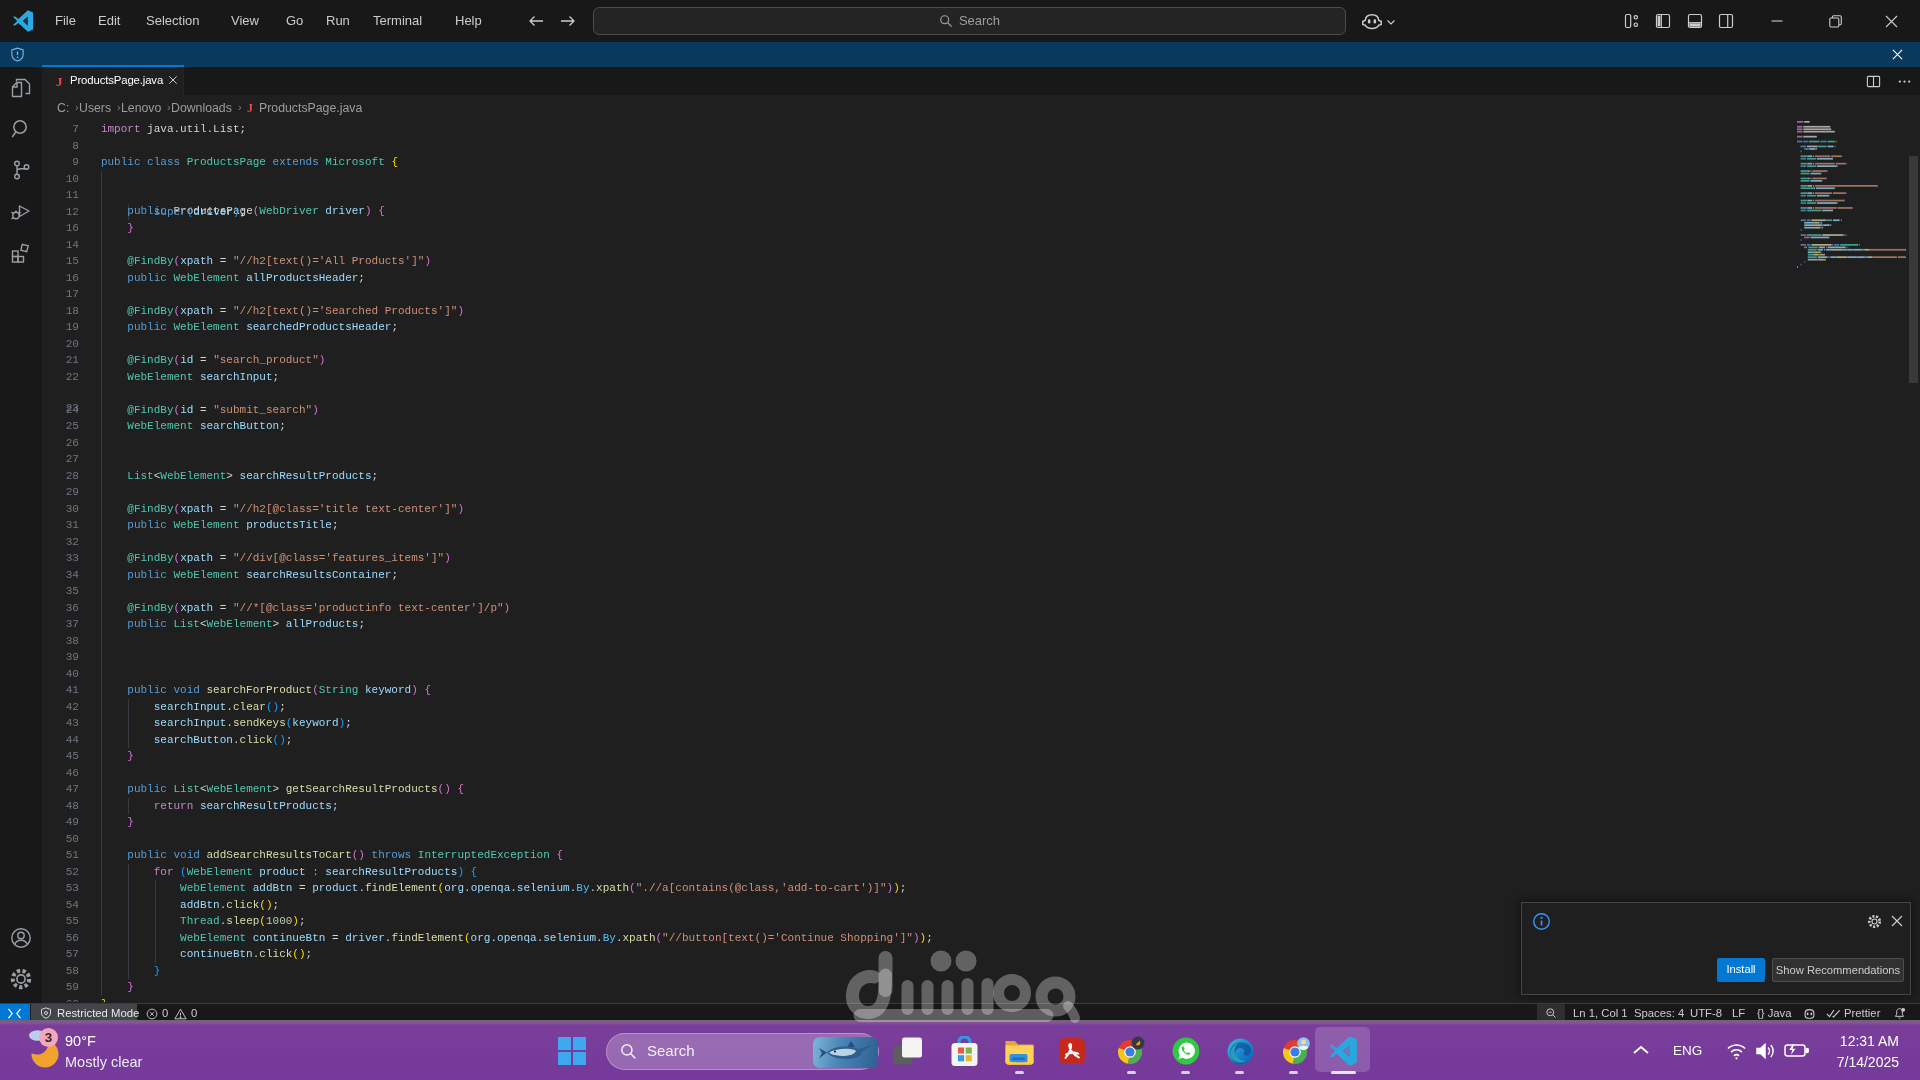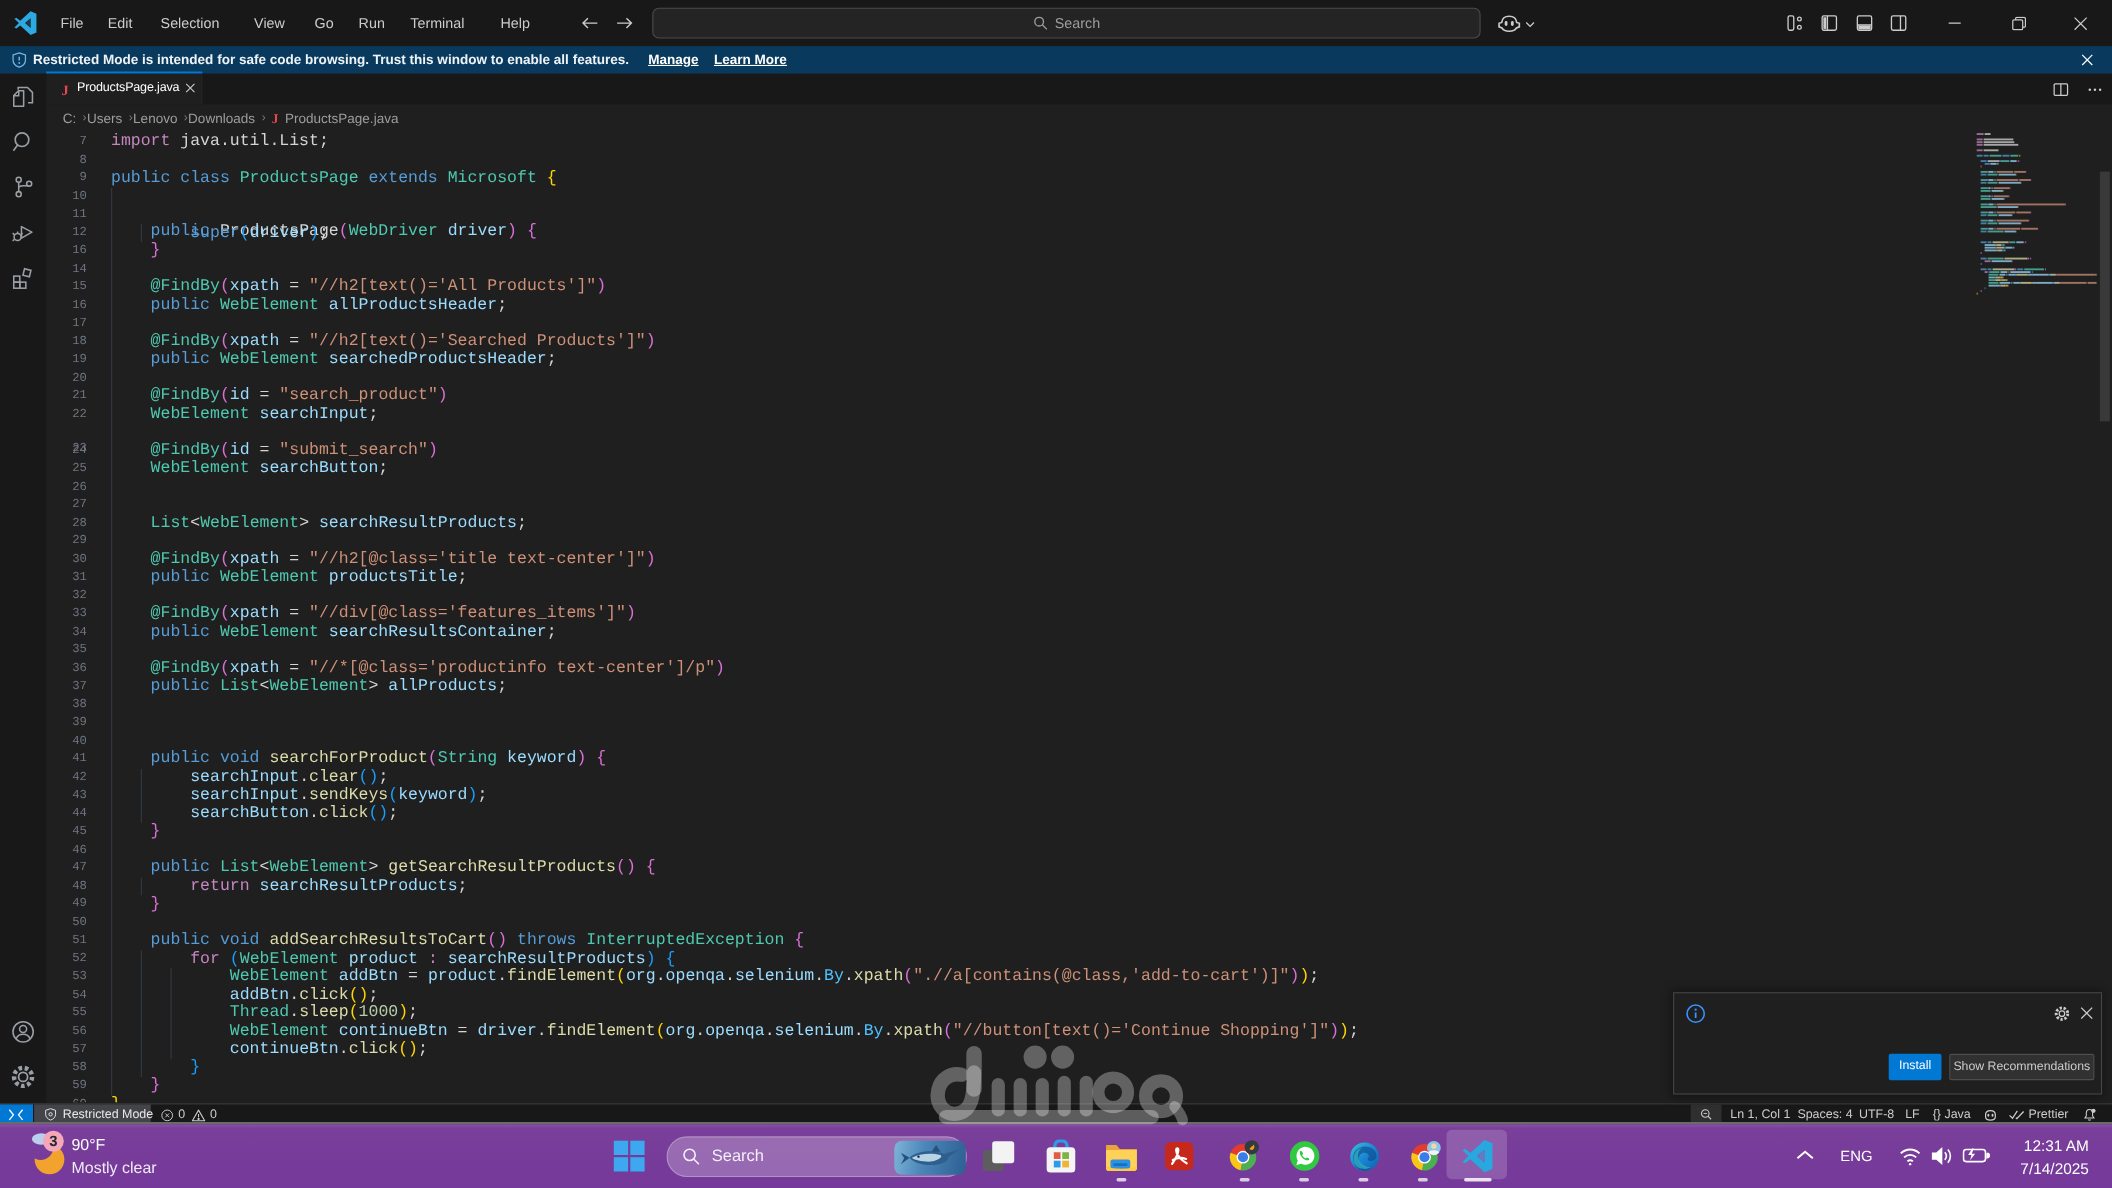--- a/index.html
+++ b/index.html
@@ -23,21 +23,21 @@
 #tab1{position:absolute;left:0;top:0;width:142px;height:28px;background:#1f1f1f;
  border-right:1px solid #252525;color:#ffffff;font-size:11.4px;line-height:27px;letter-spacing:-0.15px}
 
 #crumb{position:absolute;left:42px;top:95px;width:1878px;height:26px;background:#1f1f1f;color:#9d9d9d;font-size:12.3px;line-height:26px}
 .bsep{color:#7c7c7c;font-size:11px;padding:0 6px;position:relative;top:-1px}
 
 #editor{position:absolute;left:42px;top:121px;width:1878px;height:881px;background:#1f1f1f;overflow:hidden}
 .gl{position:absolute;left:0;width:37px;height:16.5px;line-height:16.5px;text-align:right;color:#6e7681;
  font-family:"Liberation Mono",monospace;font-size:11.12px}
 .cl{position:absolute;left:58.9px;height:16.5px;line-height:16.5px;white-space:pre;
- font-family:"Liberation Mono",monospace;font-size:15px}
+ font-family:"Liberation Mono",monospace;font-size:11px}
 .ig{position:absolute;width:1px;background:#333a42}
 #gut,#codewrap{position:absolute;left:0;top:0;width:100%;height:100%}
 
 #statusbar{position:absolute;left:0;top:1003px;width:1920px;height:19px;background:#181818;border-top:1px solid #3c3c3c;color:#cccccc;font-size:11.3px}
 .sitem{position:absolute;top:0;height:18px;line-height:18px;white-space:nowrap}
 
 #taskbar{position:absolute;left:0;top:1022px;width:1920px;height:58px;
  background:linear-gradient(180deg,#8a55a6 0,#7a3f9a 6%,#74399a 100%)}
 #tsearch{position:absolute;left:606px;top:11px;width:273px;height:37px;border-radius:19px;
  background:rgba(255,255,255,0.24);border:1px solid rgba(255,255,255,0.28);color:#f4eef8;font-size:15px}
@@ -125,22 +125,20 @@
       </svg>
     </div>
 </div>
 
 <div id="banner">
  <svg class="abs" style="left:10px;top:5px" width="15" height="15" viewBox="0 0 16 16" fill="none" stroke="#75b6e8" stroke-width="1.2">
   <path d="M8 1.2 L14 3.2 V8 C14 11.4 11.5 13.8 8 15 C4.5 13.8 2 11.4 2 8 V3.2 Z"></path>
   <path d="M8 4.8 V8.6" stroke-width="1.4"></path>
       <circle cx="8" cy="11" r="0.9" fill="#75b6e8" stroke="none"></circle>
  </svg>
- <span style="position:absolute;left:30px">Restricted Mode is intended for safe code browsing. Trust this window to enable all features.
-  <span style="display:inline-block;width:14px"></span><a>Manage</a><span style="display:inline-block;width:14px"></span><a>Learn More</a></span>
  <svg class="abs" style="left:1892px;top:7px" width="11" height="11" viewBox="0 0 12 12" stroke="#ffffff" stroke-width="1.2">
       <path d="M1 1 L11 11 M11 1 L1 11"></path>
     </svg>
 </div>
 
 <div id="actbar">
  <svg class="aicon" style="top:9px" viewBox="0 0 24 24" fill="none" stroke="#9a9fa5" stroke-width="1.4">
   <path d="M7.5 5.5 V3.5 H16 L20.5 8 V17.5 H16.5"></path>
       <path d="M12.5 6.5 H7.8 L3.5 10.8 V20.5 H12.5 Z" stroke-linejoin="round"></path>
       <path d="M8 6.8 V11 H3.8"></path>

